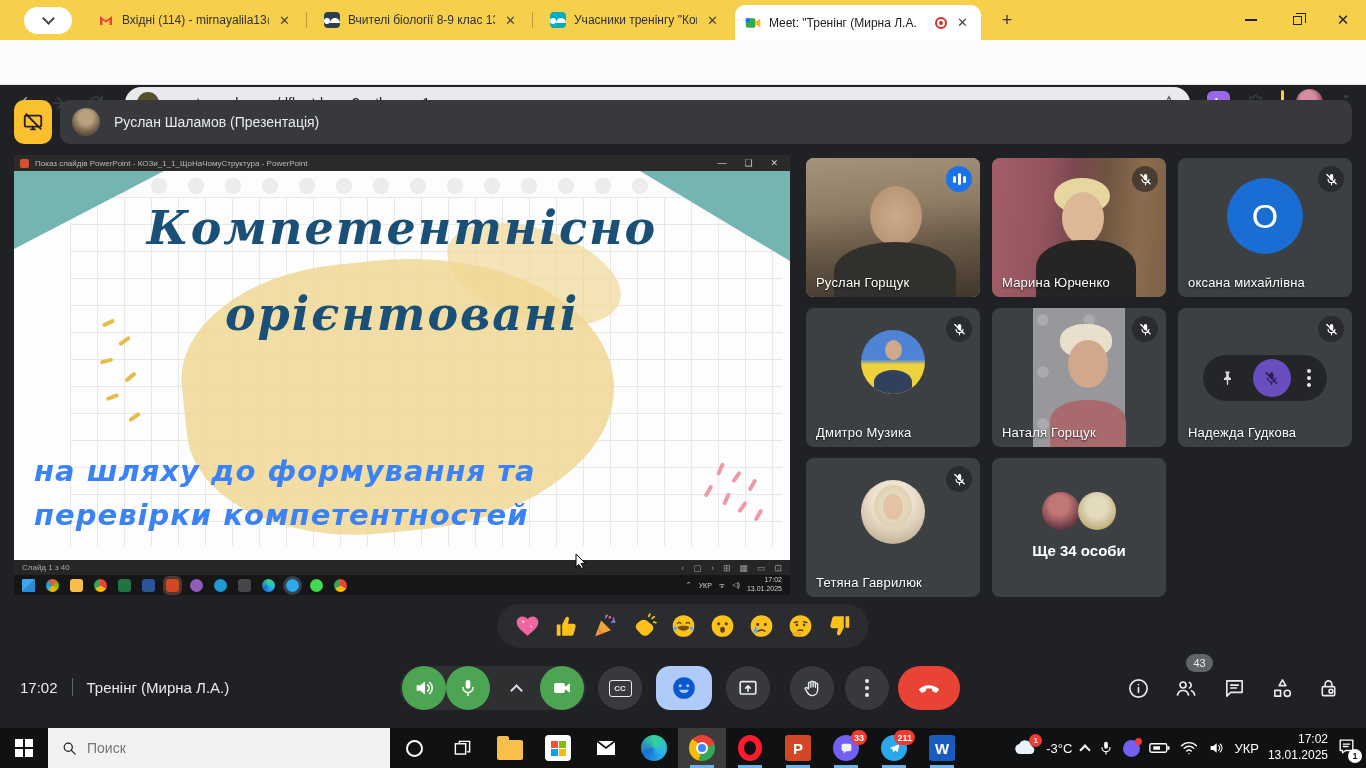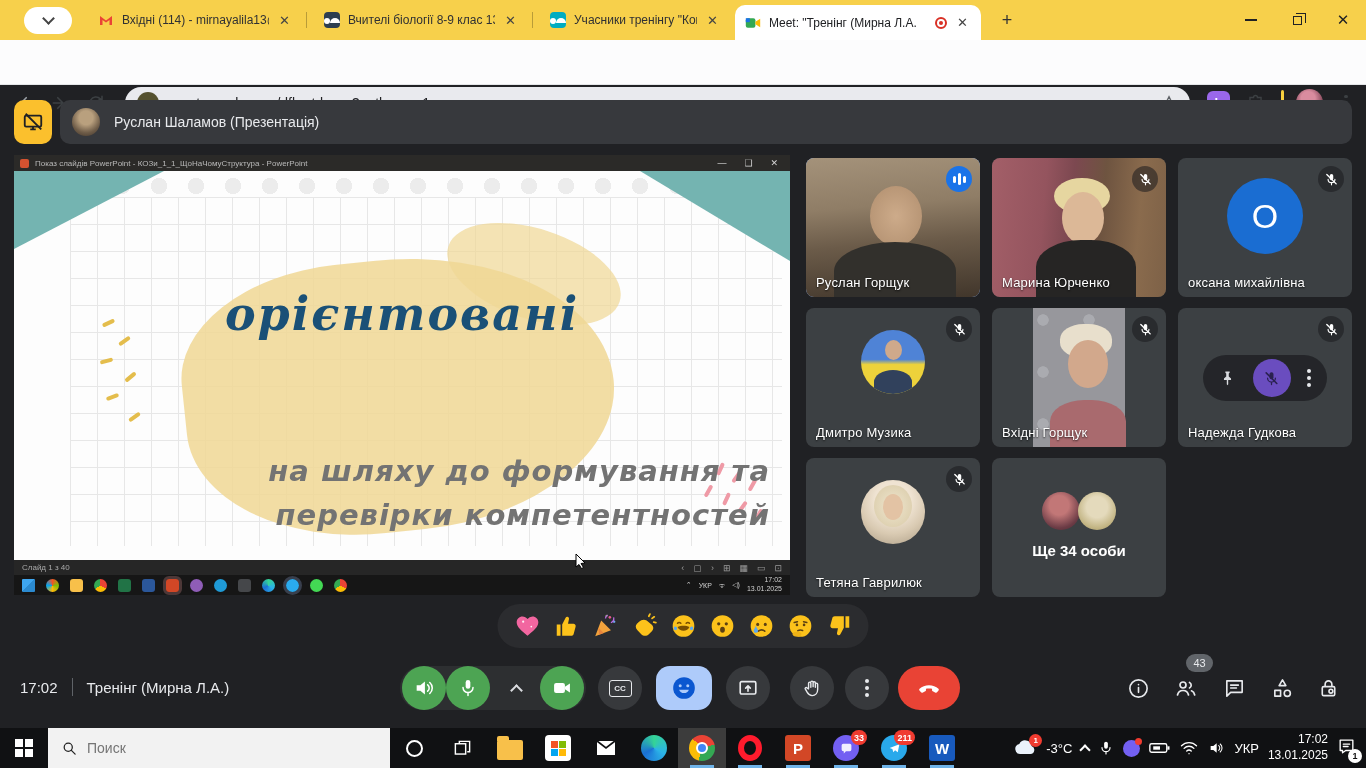--- a/index.html
+++ b/index.html
@@ -83,23 +83,23 @@
     clip-path:polygon(0 0, 100% 0, 0 100%); }
   .tealR { position:absolute; right:0; top:0; width:150px; height:90px; background:#74b4b1;
     clip-path:polygon(0 0, 100% 0, 100% 100%); }
   .blob1 { position:absolute; left:170px; top:88px; width:430px; height:272px; background:#f0d794;
     opacity:.85; border-radius:42% 58% 52% 48%; transform:rotate(-6deg); }
   .blob2 { position:absolute; left:430px; top:58px; width:180px; height:90px; background:#f0d794;
     opacity:.7; border-radius:50%; transform:rotate(18deg); }
   .s-title { position:absolute; left:40px; right:40px; text-align:center;
     font-family:"DejaVu Serif", serif; font-style:italic; font-weight:700; font-size:46px;
     color:#1a5077; letter-spacing:2px; }
-  .s-sub { position:absolute; left:20px; right:20px; text-align:right;
+  .s-sub { position:absolute; left:20px; right:20px; text-align:left;
     font-family:"DejaVu Sans", sans-serif; font-style:italic; font-weight:600; font-size:29px;
-    color:#737373; letter-spacing:1px; }
+    color:#3b82f6; letter-spacing:1px; }
   .dashY, .dashP { position:absolute; width:13px; height:4px; border-radius:2px; }
   .dashY { background:#e4bd4c; } .dashP { background:#ef9aa6; }
   .ppt-status { position:absolute; left:0; top:405px; width:776px; height:15px; background:#262626;
     display:flex; align-items:center; padding:4px 8px; color:#a9a9a9; font-size:8px; }
   .ppt-status .sicons { margin-left:auto; display:flex; gap:9px; color:#9a9a9a; font-size:9px; }
   .cursor-arrow { position:absolute; left:560px; top:398px; }
 
   
   .share-tb { position:absolute; left:14px; top:575px; width:776px; height:20px; background:#161616;
     display:flex; align-items:center; padding:0 8px; gap:11px; }
@@ -379,20 +379,21 @@
       <span class="dashY" style="left:114px;top:244px;transform:rotate(-35deg);"></span>
 
       <span class="dashP" style="left:688px;top:318px;transform:rotate(-60deg);"></span>
       <span class="dashP" style="left:706px;top:326px;transform:rotate(-65deg);"></span>
       <span class="dashP" style="left:722px;top:334px;transform:rotate(-55deg);"></span>
       <span class="dashP" style="left:738px;top:342px;transform:rotate(-60deg);"></span>
       <span class="dashP" style="left:700px;top:296px;transform:rotate(-65deg);"></span>
       <span class="dashP" style="left:716px;top:304px;transform:rotate(-55deg);"></span>
       <span class="dashP" style="left:732px;top:312px;transform:rotate(-60deg);"></span>
 
+      <div class="s-title" style="top:30px;">Компетентнісно</div>
       <div class="s-title" style="top:116px;">орієнтовані</div>
       <div class="s-sub" style="top:283px;">на шляху до формування та</div>
       <div class="s-sub" style="top:327px;">перевірки компетентностей</div>
     </div>
 
     <div class="ppt-status">
       <span>Слайд 1 з 40</span>
       <span class="sicons">
         <span>‹</span>
         <span>▢</span>
@@ -499,21 +500,21 @@
         <div class="face"></div>
         <div class="bod"></div>
       </div>
     <div class="micoff">
       <svg width="15" height="15" viewBox="0 0 24 24" fill="none" stroke="#fff" stroke-width="1.8" stroke-linecap="round">
           <rect x="9.2" y="3" width="5.6" height="10" rx="2.8" fill="#fff" stroke="none"></rect>
           <path d="M6.5 11.5a5.5 5.5 0 0 0 11 0M12 17v3.5"></path>
           <path d="M4.5 4l15 15" stroke-width="2.2"></path>
         </svg>
     </div>
-    <div class="tname">Вхідні Горщук</div>
+    <div class="tname">Наталя Горщук</div>
   </div>
 
   <div class="tile" style="left:1178px;top:308px;">
     <div class="ctrlpill">
       <svg width="17" height="17" viewBox="0 0 24 24" fill="#dadce0">
           <path d="M15 2H9v2l1.2 1v4.2L7 12v2h4v6l1 1.6L13 20v-6h4v-2l-3.2-2.8V5L15 4z"></path>
         </svg>
       <span class="purplemute">
         <svg width="17" height="17" viewBox="0 0 24 24" fill="none" stroke="#2a2150" stroke-width="1.8" stroke-linecap="round">
             <rect x="9.2" y="3" width="5.6" height="10" rx="2.8" fill="#2a2150" stroke="none"></rect>

